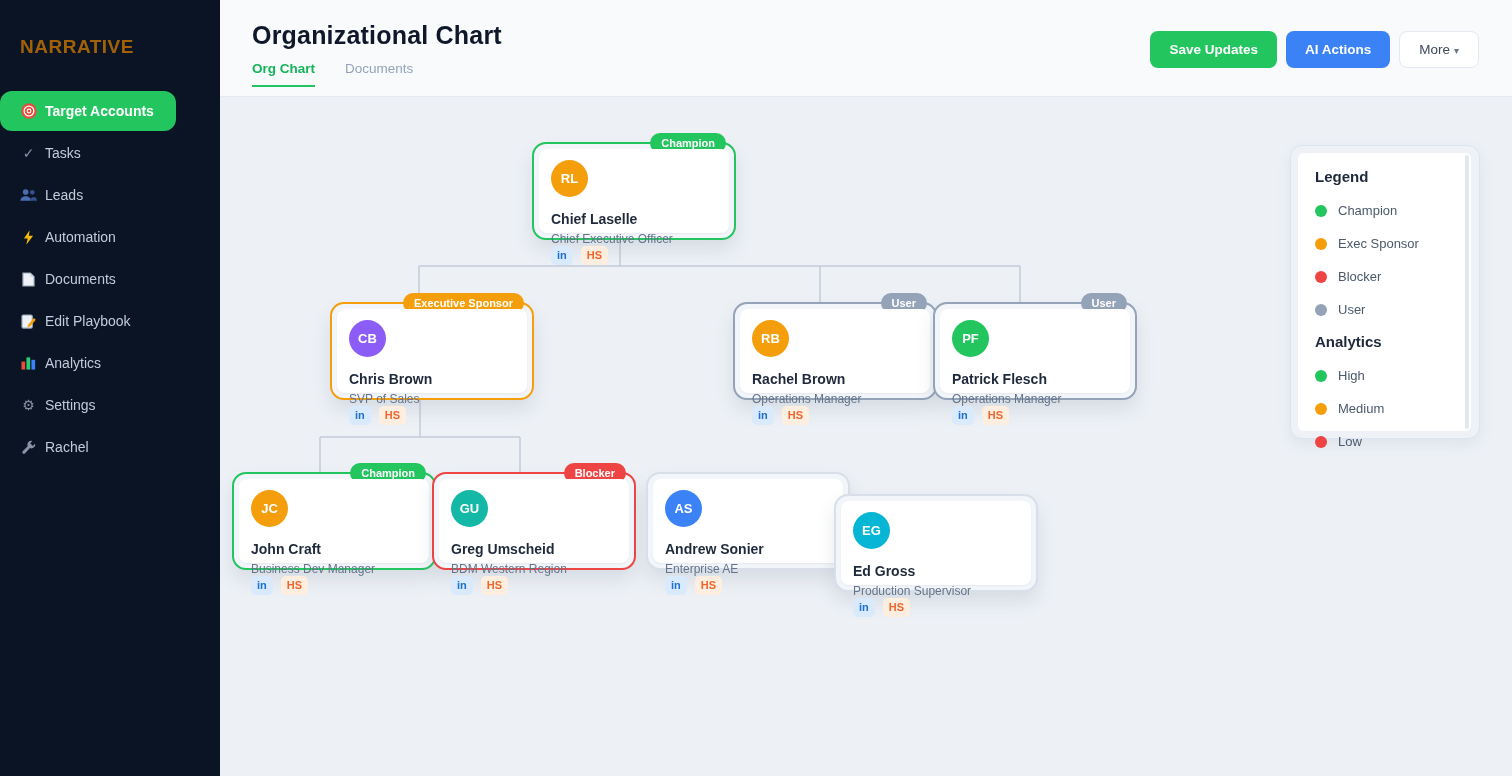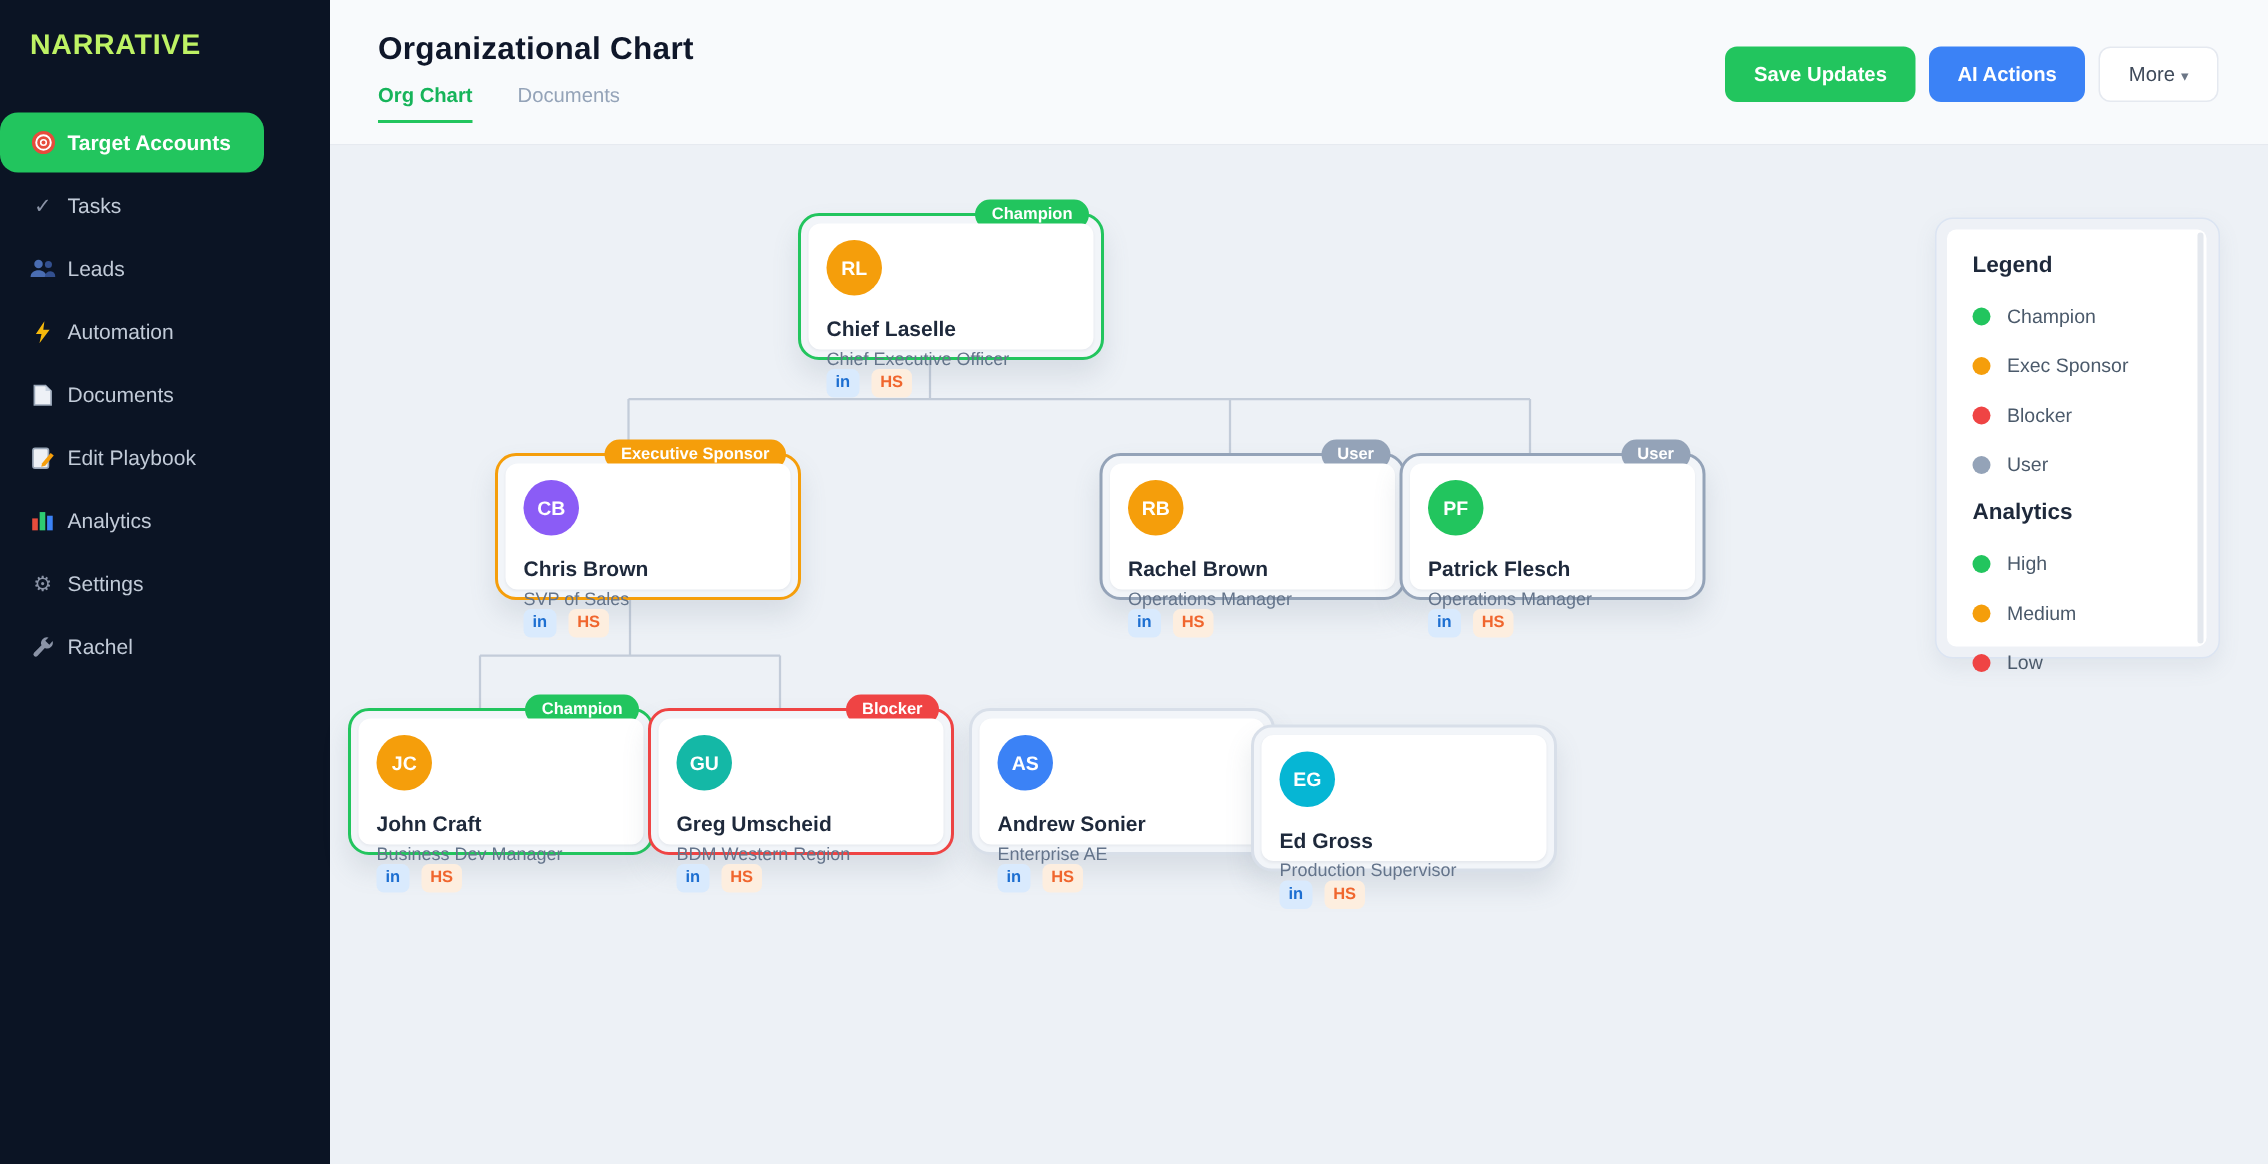--- a/index.html
+++ b/index.html
@@ -2,31 +2,31 @@
 <html><head>
 <meta charset="utf-8">
 <style>
   * { margin:0; padding:0; box-sizing:border-box; }
   html,body { width:1512px; height:776px; font-family:"Liberation Sans","DejaVu Sans",sans-serif; background:#edf1f6; overflow:hidden; }
 
   .app { position:relative; width:1512px; height:776px; display:flex; }
 
   
   .sidebar { width:220px; height:776px; background:#0b1424; flex:0 0 220px; position:relative; }
-  .logo { color:#bef264; font-size:19px; font-weight:800; letter-spacing:.5px; padding:20px 0 0 20px; }
+  .logo { color:#a16207; font-size:19px; font-weight:800; letter-spacing:.5px; padding:36px 0 0 20px; }
   .menu { margin-top:32px; display:flex; flex-direction:column; }
   .menu-item { height:42px; display:flex; align-items:center; gap:8px; padding-left:20px; color:#c2cbd8; font-size:14px; cursor:pointer; }
   .menu-item .mi-icon { width:17px; display:inline-flex; justify-content:center; align-items:center; font-size:14px; color:#8a93a6; }
   .menu-item.active { background:#22c55e; color:#ffffff; font-weight:700; width:176px; border-radius:12px; height:40px; margin:1px 0; }
   .menu-item.active .mi-icon { color:#fff; }
 
   
   .main { flex:1; position:relative; }
   .topbar { height:97px; background:#f8fafc; border-bottom:1px solid #e6eaf0; position:relative; padding:0 32px; }
-  .page-title { padding-top:21px; font-size:21px; font-weight:800; color:#0f172a; letter-spacing:.2px; }
+  .page-title { padding-top:21px; font-size:25px; font-weight:800; color:#0f172a; letter-spacing:.2px; }
   .tabs { display:flex; gap:30px; margin-top:11px; }
   .tab { font-size:13.5px; color:#94a3b8; padding-bottom:9px; cursor:pointer; }
   .tab.active { color:#16b45a; font-weight:700; border-bottom:2px solid #22c55e;text-align:center; }
   .topbar-actions { position:absolute; right:33px; top:31px; display:flex; gap:9px; }
   .btn { height:37px; border:none; border-radius:8px; font-size:13.5px; font-weight:700; padding:0 19px; cursor:pointer; font-family:inherit; }
   .btn-green { background:#22c55e; color:#fff; }
   .btn-blue { background:#3b82f6; color:#fff; }
   .btn-plain { background:#ffffff; color:#3f4a5a; font-weight:400; border:1px solid #e5e9f0; }
   .btn-plain .caret { font-size:10px; color:#6b7686; margin-left:4px; }
 
@@ -288,21 +288,21 @@
               <div class="node-title">Enterprise AE</div>
             </div>
           </div>
           <div class="chips">
             <span class="chip chip-in">in</span>
             <span class="chip chip-hs">HS</span>
           </div>
         </div>
       </div>
 
-      <div class="node" style="left: 614px; top: 386px; border-color: rgb(216, 223, 233);">
+      <div class="node" style="left: 614px; top: 397px; border-color: rgb(216, 223, 233);">
         <div class="node-inner">
           <div class="node-top">
             <div class="avatar" style="background: rgb(6, 182, 212);">EG</div>
             <div>
               <div class="node-name">Ed Gross</div>
               <div class="node-title">Production Supervisor</div>
             </div>
           </div>
           <div class="chips">
             <span class="chip chip-in">in</span>

